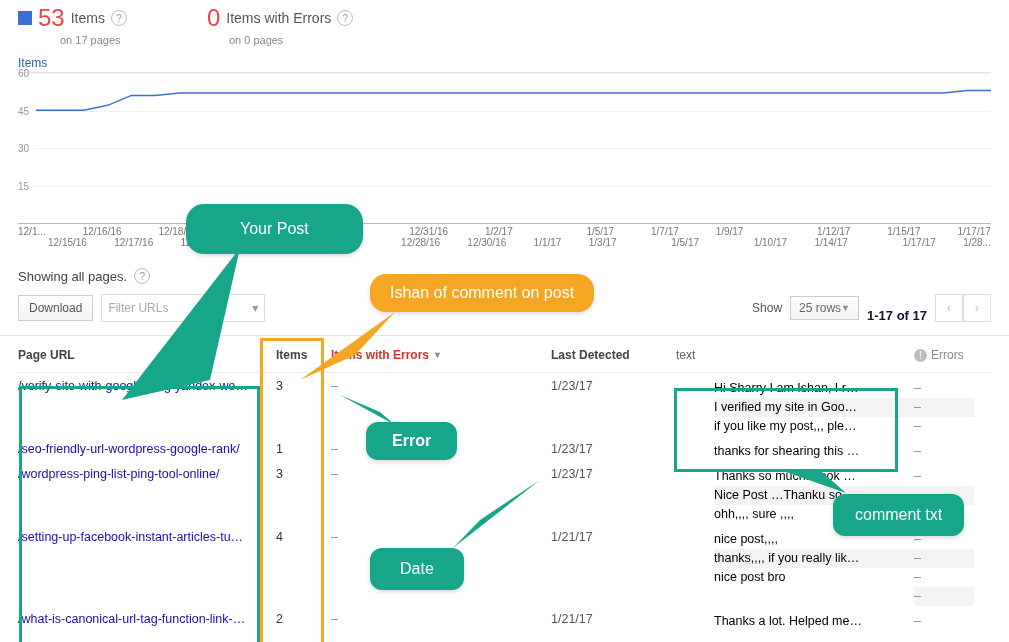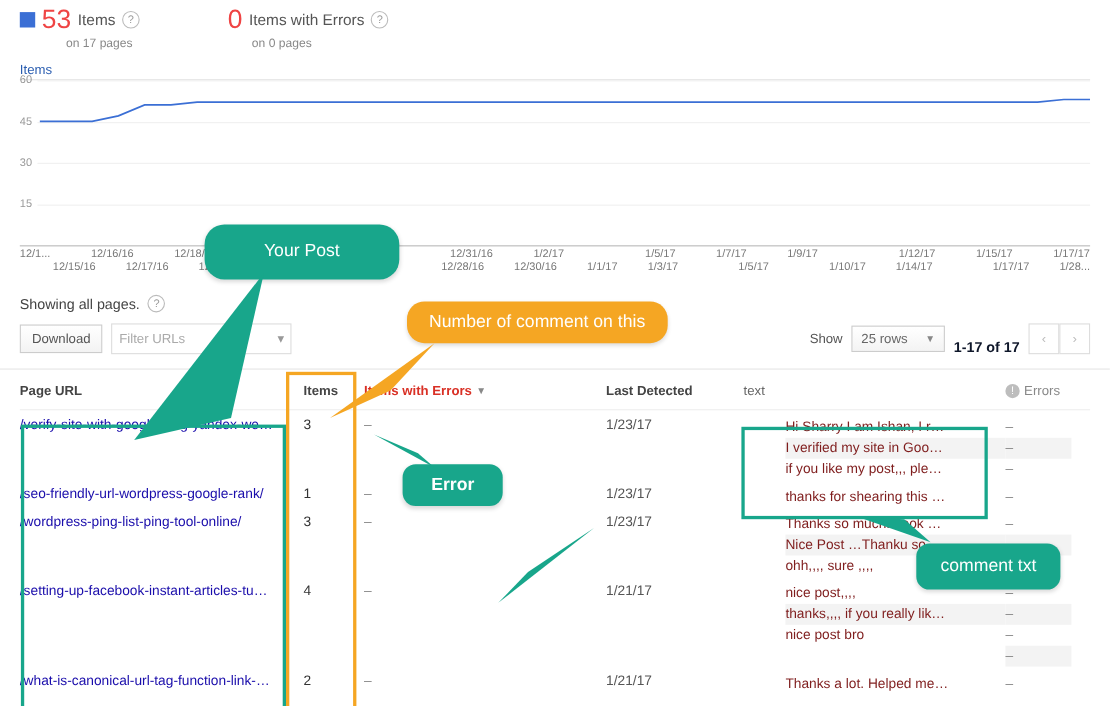--- a/index.html
+++ b/index.html
@@ -25,21 +25,21 @@
   .xrow span{flex:0 0 auto;}
   .xrow.offset{padding-left:30px;}
   
   .status-row{display:flex;align-items:center;padding:14px 18px 8px 18px;font-size:13px;color:#444;}
   .dl-row{display:flex;align-items:center;padding:0 18px 12px 18px;border-bottom:1px solid #e5e5e5;justify-content:space-between;}
   .left-tools{display:flex;align-items:center;gap:8px;}
   .btn{border:1px solid #ccc;background:linear-gradient(#fff,#f3f3f3);padding:5px 10px;font-size:12px;color:#555;cursor:pointer;}
   .filter-box{display:flex;align-items:center;border:1px solid #ddd;height:26px;padding:0 6px;color:#aaa;font-size:12px;width:150px;justify-content:space-between;}
   .funnel{color:#999;}
   .right-tools{display:flex;align-items:center;gap:8px;font-size:12px;color:#555;}
-  .select-pill{border:1px solid #ccc;background:linear-gradient(#fff,#f3f3f3);padding:4px 8px;display:flex;align-items:center;gap:16px;color:#666;}
+  .select-pill{border:1px solid #ccc;background:linear-gradient(#fff,#f3f3f3);padding:4px 8px;display:flex;align-items:center;gap:0;color:#666;}
   .caret{font-size:9px;color:#888;}
   .page-count{font-size:13px;font-weight:bold;color:#0f172a;margin-top:16px;}
   .pager{display:flex;}
   .pgbtn{width:26px;height:26px;border:1px solid #ddd;display:flex;align-items:center;justify-content:center;color:#bbb;background:#fff;}
   
   .tbl{padding:0 18px;}
   .thead{display:flex;font-size:12px;font-weight:bold;color:#444;padding:12px 0 10px 0;border-bottom:1px solid #eee;}
   .c-url{flex:0 0 258px;}
   .c-items{flex:0 0 55px;}
   .c-err{flex:0 0 220px;color:#d93025;display:flex;align-items:center;gap:4px;}
@@ -47,21 +47,21 @@
   .c-text{flex:0 0 38px;font-weight:normal;color:#666;}
   .c-comment{flex:0 0 200px;}
   .c-errcol{flex:0 0 60px;color:#888;display:flex;align-items:center;gap:4px;font-weight:normal;}
   .errbadge{width:13px;height:13px;border-radius:50%;background:#bdbdbd;color:#fff;font-size:10px;display:inline-flex;align-items:center;justify-content:center;}
   .tbody .row{display:flex;align-items:flex-start;font-size:12.5px;color:#333;padding-top:6px;}
   .row .c-url a{color:#1a0dab;text-decoration:none;white-space:nowrap;overflow:hidden;text-overflow:ellipsis;display:block;max-width:238px;}
   .row .c-items{color:#333;}
   .row .c-err{color:#888;font-weight:normal;}
   .row .c-last{color:#555;}
   .comments{flex:0 0 200px;}
-  .comments .cline{white-space:nowrap;overflow:hidden;text-overflow:ellipsis;max-width:200px;color:#7f1d1d;line-height:19px;}
+  .comments .cline{white-space:nowrap;overflow:hidden;text-overflow:ellipsis;max-width:200px;color:#000000;line-height:19px;}
   .dashes{flex:0 0 60px;color:#888;}
   .dashes .dline{line-height:19px;}
   
   .callout{position:absolute;background:#18a68b;color:#fff;padding:10px 26px;border-radius:12px;font-size:16px;pointer-events:none;box-shadow:0 2px 4px rgba(0,0,0,.15);}
   .callout.orange{background:#f5a623;padding:10px 20px;}
   .arrow-svg{position:absolute;pointer-events:none;}
   .box-outline{position:absolute;border:3px solid;pointer-events:none;}
 </style>
 </head>
 <body>
@@ -277,22 +277,23 @@
           </div>
         </div>
       </div>
 </div>
 
 <div class="box-outline" style="border-color:#18a68b;left:19px;top:386px;width:235px;height:254px;"></div>
 <div class="box-outline" style="border-color:#f5a623;left:260px;top:338px;width:58px;height:302px;"></div>
 <div class="box-outline" style="border-color:#18a68b;left:674px;top:388px;width:218px;height:78px;"></div>
 
 <div class="callout" style="left:186px;top:204px;padding:16px 54px;border-radius:18px;">Your Post</div>
-<div class="callout orange" style="left:370px;top:274px;border-radius:16px;">Number of comment on this</div>
+<div class="callout orange" style="left:370px;top:274px;border-radius:16px;">Ishan of comment on post</div>
 <div class="callout" style="left:366px;top:422px;font-weight:bold;">Error</div>
+<div class="callout" style="left:370px;top:548px;padding:12px 30px;">Date</div>
 <div class="callout" style="left:810px;top:494px;padding:12px 22px;margin-left:23px;">comment txt</div>
 
 <svg class="arrow-svg" style="left:0;top:0;width:1009px;height:642px;">
 
   <polygon points="240,248 122,400 210,380" fill="#18a68b"></polygon>
 
   <polygon points="395,312 300,380 355,355" fill="#f5a623"></polygon>
 
   <polygon points="395,425 340,395 380,412" fill="#18a68b"></polygon>
 

